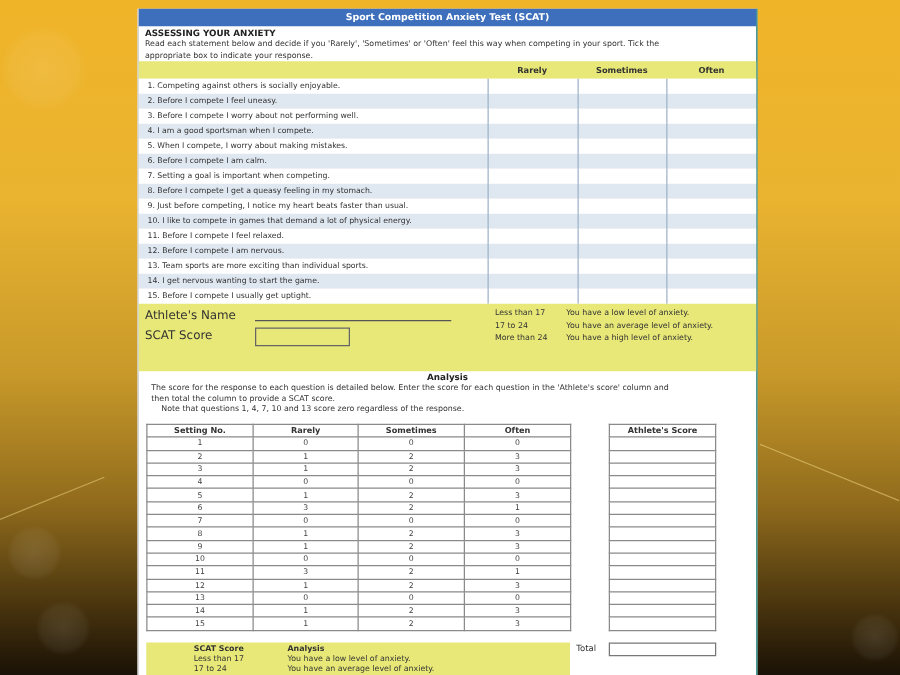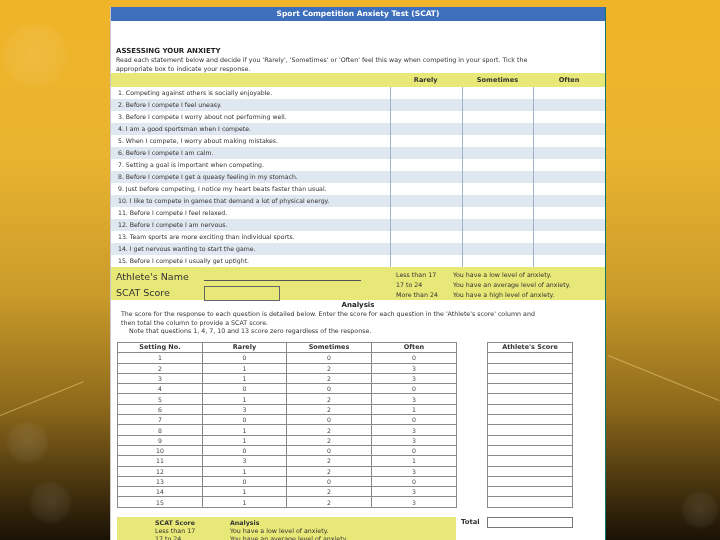--- a/index.html
+++ b/index.html
@@ -18,38 +18,38 @@
   }
   .doc {
     position: absolute; left: 110px; top: 7px; width: 496px; height: 533px;
     background: #ffffff;
     border-left: 1px solid #c8c8c8; border-right: 1px solid #0f766e;
   }
   .title-bar {
     height: 14px; background: #3d6fbd; color: #fff;
     font-size: 7.5px; font-weight: bold; text-align: center; line-height: 14px;
   }
-  .intro { padding: 2px 5px 0 5px; height: 28px; margin-top: 24px; }
+  .intro { padding: 2px 5px 0 5px; height: 28px; }
   .intro h2 { font-size: 7px; font-weight: bold; color: #222; line-height: 9px; }
   .intro p { font-size: 6.3px; color: #333; line-height: 8.5px; }
   .q-table { position: relative; }
   .q-head {
     height: 14px; background: #e8e878; display: flex;
     font-size: 6.6px; font-weight: bold; color: #333; line-height: 14px;
   }
   .q-head .c-stmt { width: 280px; }
   .q-head .c-opt { width: 72px; text-align: center; }
   .q-row { height: 12px; display: flex; font-size: 6.2px; color: #333; line-height: 12px; }
   .q-row:nth-child(odd) { background: #ffffff; }
   .q-row:nth-child(even) { background: #dfe7f0; }
   .q-row .c-stmt { width: 280px; padding-left: 7px; white-space: nowrap; overflow: hidden; }
   .q-row .c-opt { width: 72px; border-left: 1px solid #9fb2c8; }
   .q-row .c-opt:last-child { width: 72px; }
   .yellow-band {
-    height: 33px; background: #e8e878; position: relative;
+    height: 54px; background: #e8e878; position: relative;
   }
   .yb-label { position: absolute; left: 5px; font-size: 9.5px; color: #333; }
   .yb-name-line { position: absolute; left: 93px; top: 13px; width: 157px; border-bottom: 1px solid #555; }
   .yb-score-box { position: absolute; left: 93px; top: 19px; width: 76px; height: 15px; border: 1px solid #666; background: transparent; }
   .yb-scale { position: absolute; left: 285px; top: 3px; font-size: 6.3px; color: #333; line-height: 10px; }
   .yb-scale .row { display: flex; }
   .yb-scale .rng { width: 57px; }
   .analysis { padding: 0 10px; position: relative; }
   .analysis h3 { font-size: 7px; font-weight: bold; text-align: center; color: #222; line-height: 9px; margin-top: 1px; }
   .analysis p { font-size: 6.3px; color: #333; line-height: 8.5px; }
@@ -67,21 +67,21 @@
   .a-table th, .a-table td { border: 1px solid #8a8a8a; height: 10.3px; line-height: 9px; text-align: center; padding: 0; }
   .a-table th { font-weight: bold; color: #333; }
   .bottom-box {
     position: absolute; left: 6px; top: 216px; width: 339px; height: 37px;
     background: #e8e878; font-size: 6.3px; color: #333; line-height: 8px;
     padding: 2px 0 0 38px;
   }
   .bottom-box .row { display: flex; }
   .bottom-box .rng { width: 75px; }
   .bottom-box .head { font-weight: bold; }
-  .total-label { position: absolute; left: 350px; top: 217px; font-size: 6.8px; font-weight: bold; color: #333; }
+  .total-label { position: absolute; left: 350px; top: 217px; font-size: 6.8px; font-weight: normal; color: #333; }
   .total-box { position: absolute; left: 376px; top: 216px; width: 86px; height: 11px; border: 1px solid #777; background: #fff; }
 </style>
 </head>
 <body>
 
 <div class="bg-flower" style="left:0px;top:20px;width:70px;height:70px;"></div>
 <div class="bg-flower" style="left:5px;top:420px;width:45px;height:45px;"></div>
 <div class="bg-flower" style="left:28px;top:480px;width:45px;height:45px;"></div>
 <div class="bg-flower" style="left:680px;top:490px;width:40px;height:40px;"></div>
 <div class="bg-line" style="left:0px;top:415px;width:90px;transform:rotate(-22deg);"></div>

